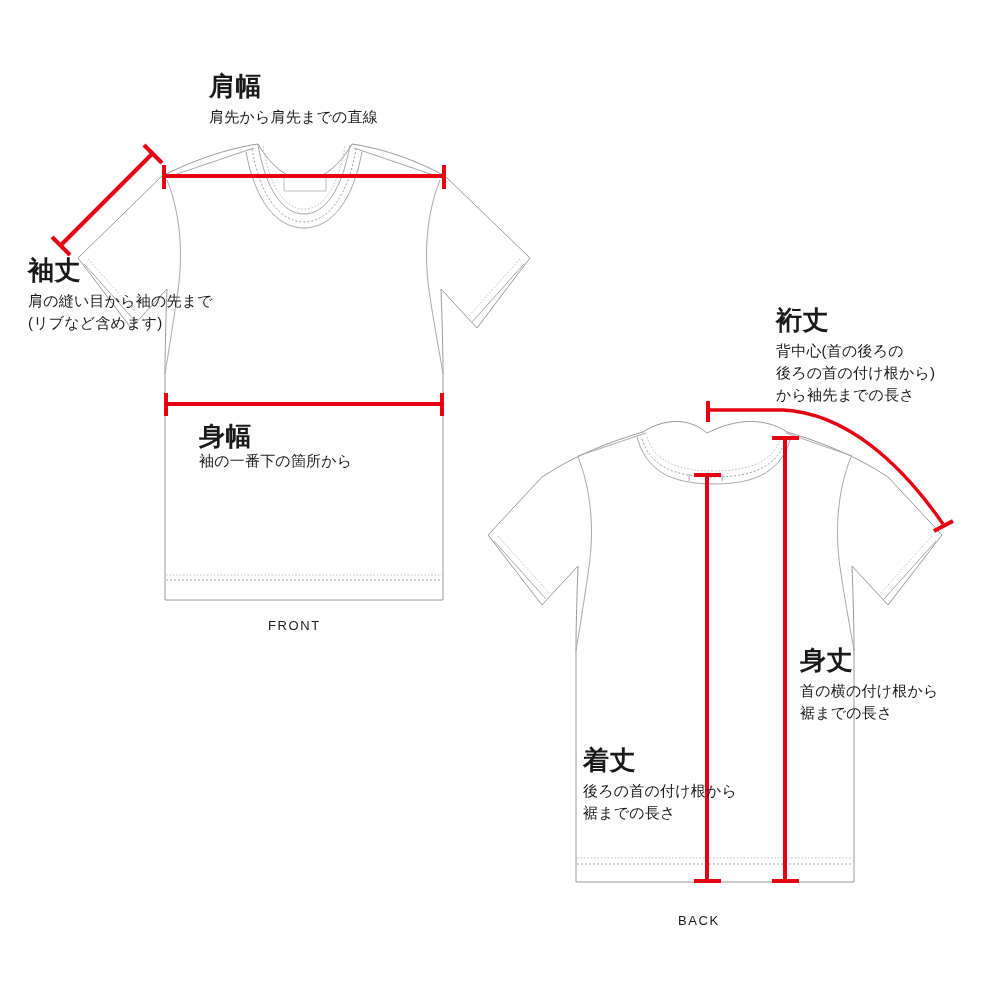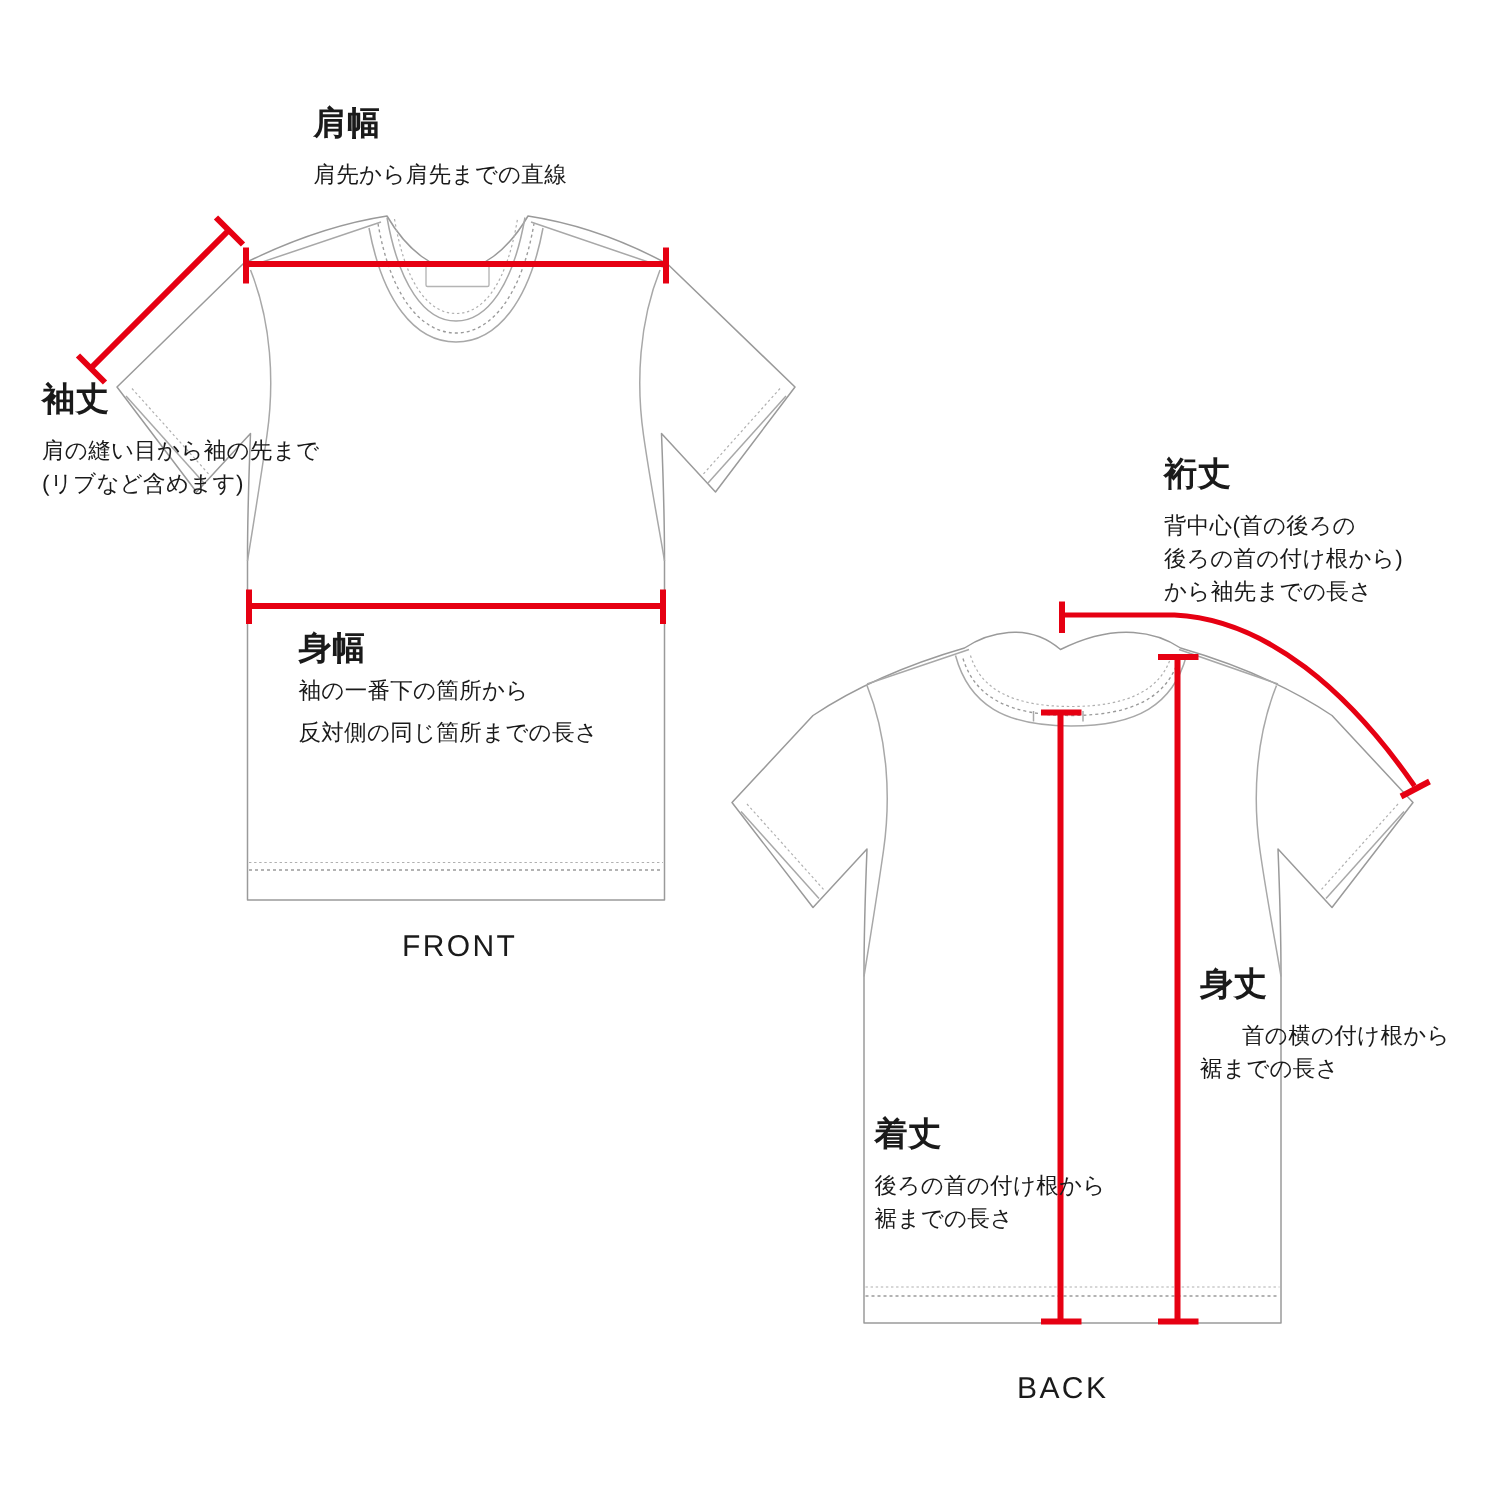--- a/index.html
+++ b/index.html
@@ -73,32 +73,31 @@
     stroke-width: 3.4;
     fill: none;
   }
   .txt {
     position: absolute;
     white-space: pre;
     line-height: 1.42;
     color: #1a1a1a;
   }
   .label-title {
-    font-size: 22px;
+    font-size: 26px;
     font-weight: 700;
     letter-spacing: 0.5px;
-    font-family: Liberation Mono, monospace;
   }
   .label-desc {
     font-size: 15px;
     font-weight: 400;
     letter-spacing: 0.2px;
   }
   .view-caption {
-    font-size: 20px;
+    font-size: 13px;
     font-weight: 400;
     letter-spacing: 1.6px;
   }
 </style>
 </head>
 <body>
 
 <div id="stage">
 
   <svg class="layer" viewBox="0 0 1000 1000">
@@ -234,31 +233,30 @@
 
   <div class="txt label-title" style="left:209px; top:68px;">肩幅</div>
   <div class="txt label-desc" style="left:209px; top:106px;">肩先から肩先までの直線</div>
 
   <div class="txt label-title" style="left:28px; top:252px;">袖丈</div>
   <div class="txt label-desc" style="left:28px; top:290px;">肩の縫い目から袖の先まで</div>
   <div class="txt label-desc" style="left:28px; top:312px;">(リブなど含めます)</div>
 
   <div class="txt label-title" style="left:199px; top:418px;">身幅</div>
   <div class="txt label-desc" style="left:199px; top:450px;">袖の一番下の箇所から</div>
-  <div class="txt label-desc" style="left:199px; top:478px;">反対側の同じ箇所までの長さ</div>
 
   <div class="txt view-caption" style="left:268px; top:617px;">FRONT</div>
 
   <div class="txt label-title" style="left:776px; top:302px;">裄丈</div>
   <div class="txt label-desc" style="left:776px; top:340px;">背中心(首の後ろの</div>
   <div class="txt label-desc" style="left:776px; top:362px;">後ろの首の付け根から)</div>
   <div class="txt label-desc" style="left:776px; top:384px;">から袖先までの長さ</div>
 
   <div class="txt label-title" style="left:800px; top:642px;">身丈</div>
-  <div class="txt label-desc" style="left:800px; top:680px;margin-left:28px;">首の横の付け根から</div>
+  <div class="txt label-desc" style="left:800px; top:680px;">首の横の付け根から</div>
   <div class="txt label-desc" style="left:800px; top:702px;">裾までの長さ</div>
 
   <div class="txt label-title" style="left:583px; top:742px;">着丈</div>
   <div class="txt label-desc" style="left:583px; top:780px;">後ろの首の付け根から</div>
   <div class="txt label-desc" style="left:583px; top:802px;">裾までの長さ</div>
 
   <div class="txt view-caption" style="left:678px; top:912px;">BACK</div>
 
 </div>
 

